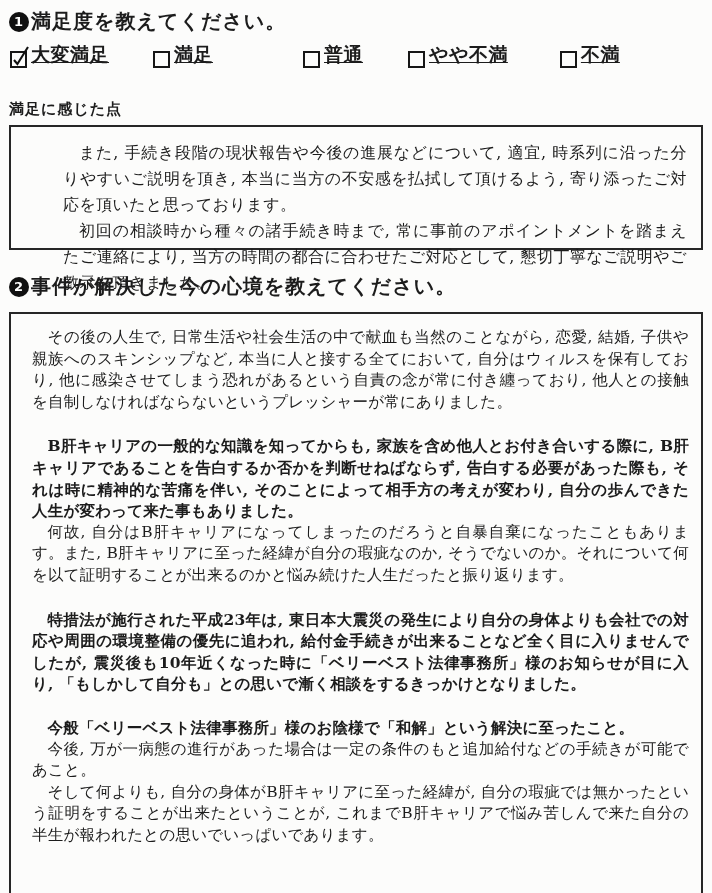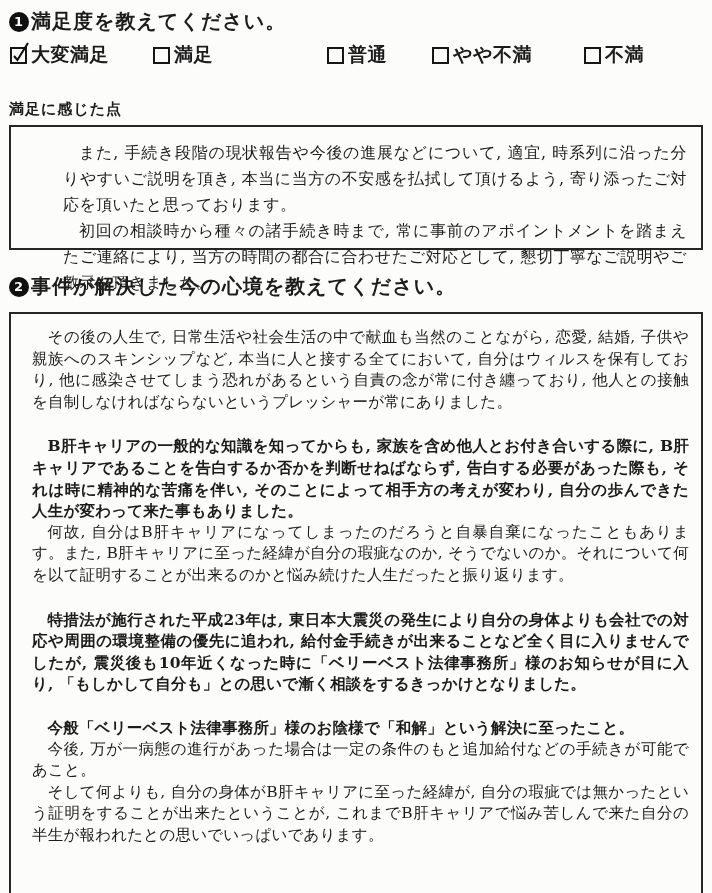--- a/index.html
+++ b/index.html
@@ -28,23 +28,23 @@
     display:flex;align-items:center;justify-content:center;
     margin-right:2px;
   }
   
   .options-row{
     margin-top:8px;margin-left:1px;
     display:flex;align-items:center;
     font-size:19px;font-weight:700;letter-spacing:0.5px;
     height:24px;
   }
-  .option{display:flex;align-items:center;}
+  .option{display:flex;align-items:flex-end;text-decoration:underline;}
   .option + .option{margin-left:44px;}
-  .option.sp2{margin-left:76px;padding-left:38px;}
+  .option.sp2{margin-left:52px;padding-left:38px;}
   .option.sp3{margin-left:45px;}
   .option.sp4{margin-left:52px;}
   .checkbox{
     position:relative;
     width:13px;height:13px;
     border:2px solid #161616;
     margin-right:4px;
     flex:0 0 auto;
   }
   .check-icon{

